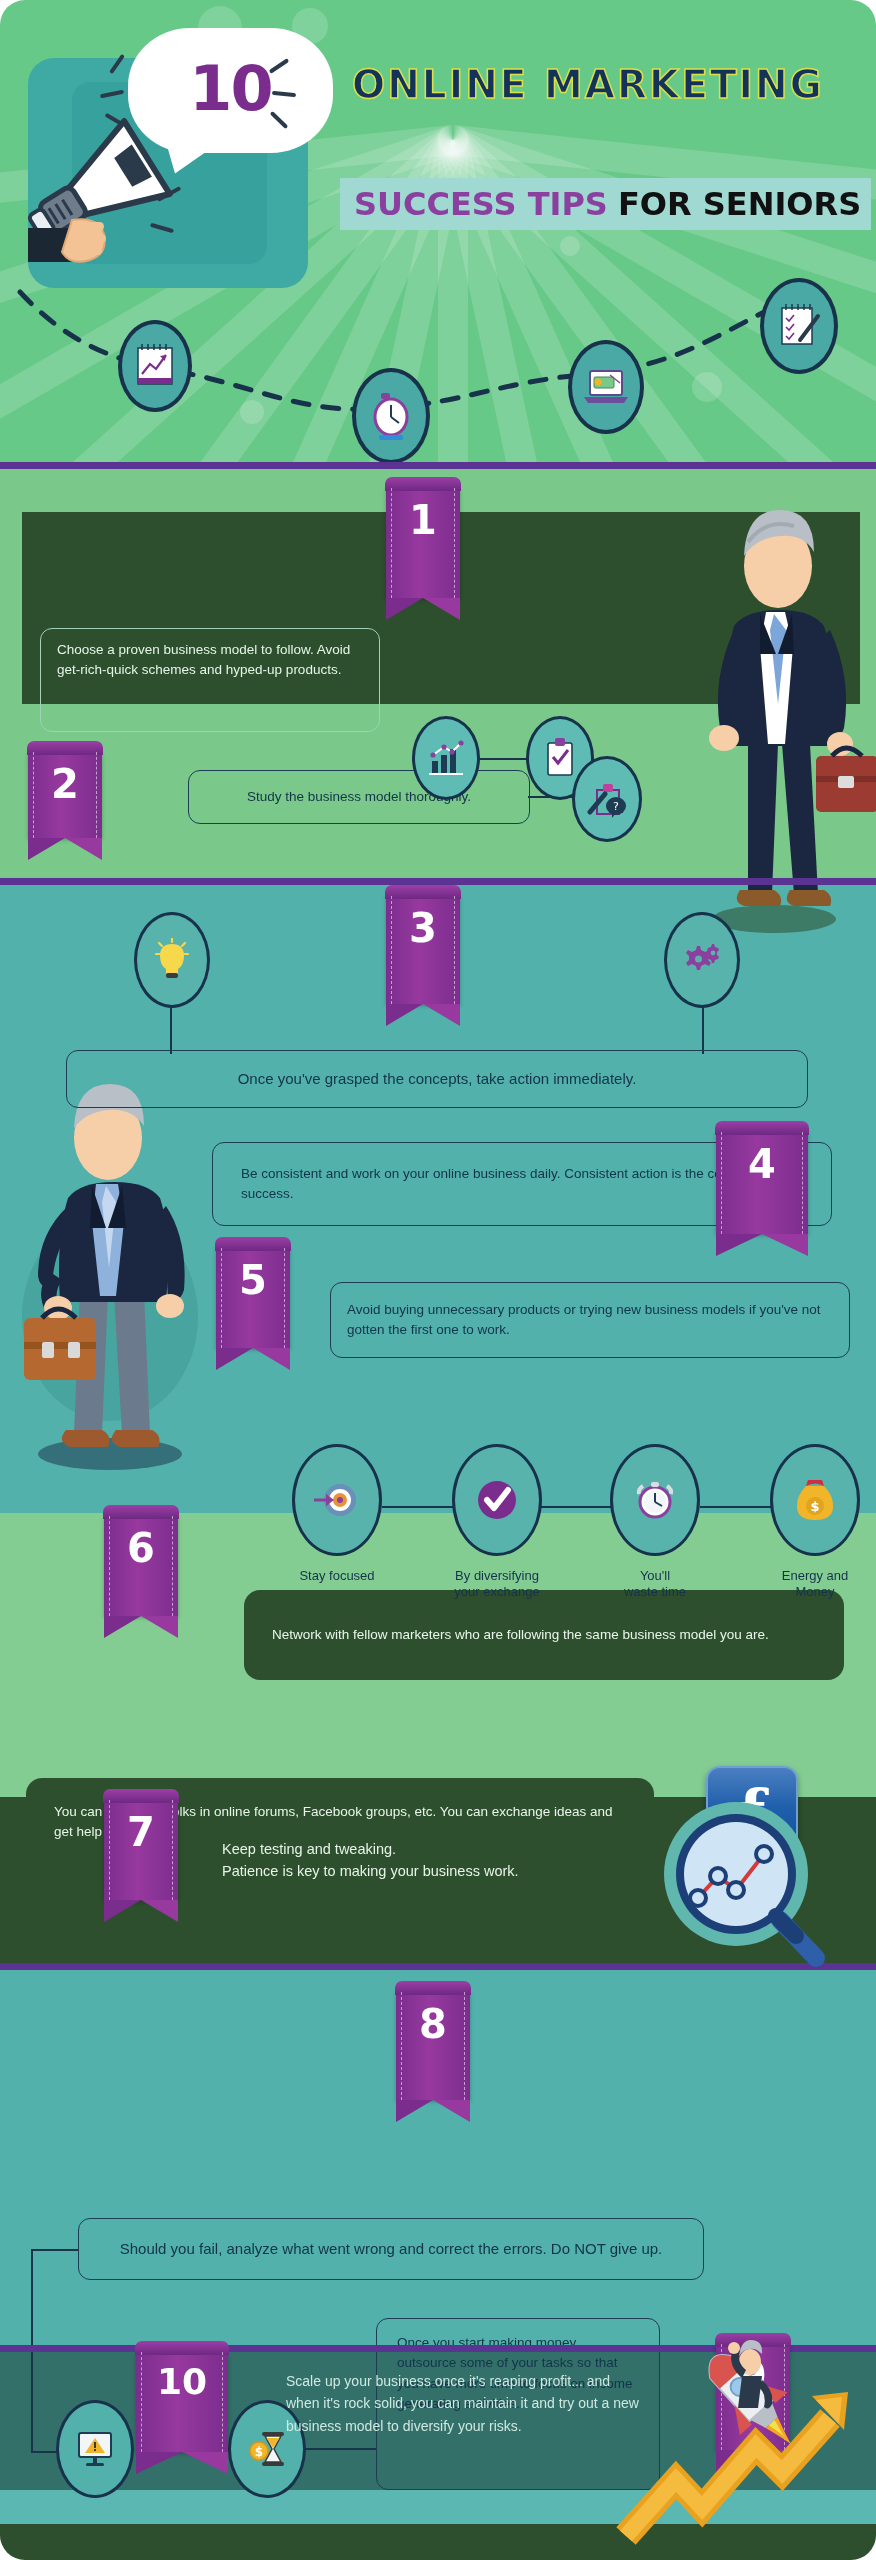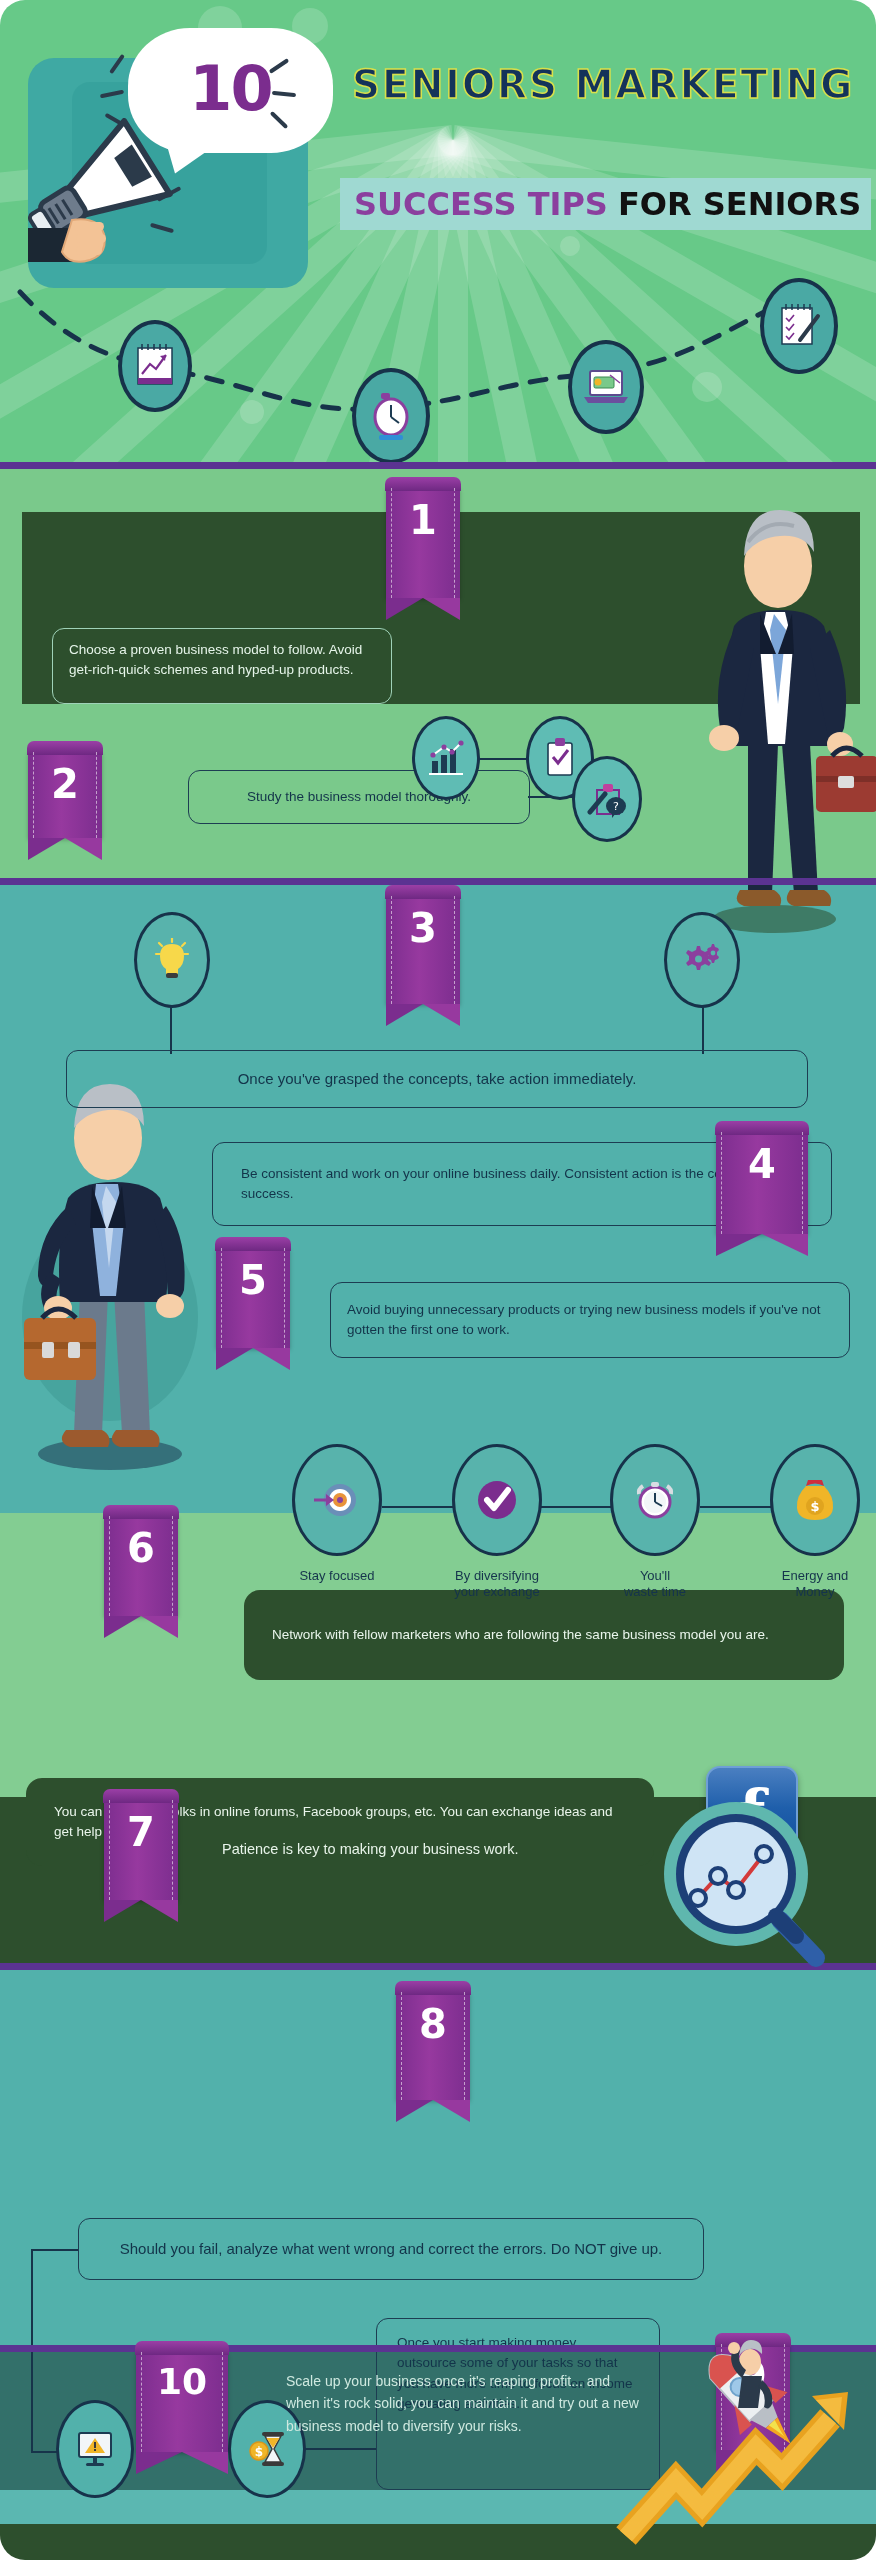--- a/index.html
+++ b/index.html
@@ -279,21 +279,21 @@
         <g transform="translate(-12,92)">
           <rect x="0" y="18" width="70" height="34" rx="8" fill="#1b2733"></rect>
           <path d="M56 10 q26 -4 32 14 q4 20 -14 26 q-20 6 -28 -8 Z" fill="#f3c396" stroke="#e0a878" stroke-width="2"></path>
           <rect x="58" y="12" width="30" height="9" rx="4.5" fill="#f3c396"></rect>
           <rect x="60" y="24" width="30" height="9" rx="4.5" fill="#f3c396"></rect>
           <rect x="60" y="36" width="26" height="9" rx="4.5" fill="#f3c396"></rect>
         </g>
       </svg>
     </div>
 
-    <div class="title1">SENIORS  MARKETING</div>
+    <div class="title1">ONLINE  MARKETING</div>
     <div class="title2wrap">
       <span class="title2a">SUCCESS TIPS</span>
       <span class="title2b">FOR SENIORS</span>
     </div>
 
     <svg class="dash-line" style="left:0;top:270px;width:876px;height:190px">
       <path d="M20 22 C 70 76, 120 92, 170 100 C 260 116, 300 146, 390 138 C 470 131, 500 112, 590 104 C 680 96, 720 62, 800 24" fill="none" stroke="#17324a" stroke-width="5" stroke-dasharray="16 14" stroke-linecap="round"></path>
     </svg>
 
     <div class="hicon" style="left:118px;top:320px;width:74px;height:92px">
@@ -357,21 +357,21 @@
   <div class="band band-green1"></div>
 
   <div style="position:absolute;left:22px;top:512px;width:838px;height:192px;background:#2d4f2d;z-index:3"></div>
 
   <div class="ribbon" style="left:386px;top:488px;height:110px">
     <span class="dash" style="left:5px"></span>
       <span class="dash" style="right:5px"></span>
     <span class="num">1</span>
   </div>
 
-  <div class="box-outline ondark" style="left:52px;top:628px;width:340px;height:76px">Choose a proven business model to follow. Avoid get-rich-quick schemes and hyped-up products.</div>
+  <div class="box-outline ondark" style="left:40px;top:628px;width:340px;height:104px">Choose a proven business model to follow. Avoid get-rich-quick schemes and hyped-up products.</div>
 
   <div class="connector" style="left:474px;top:758px;width:58px;height:2px"></div>
   <div class="icirc" style="left:412px;top:716px;width:68px;height:84px">
     <svg width="40" height="38" viewBox="0 0 40 38">
       <rect x="6" y="22" width="6" height="12" fill="#1d3b52"></rect>
       <rect x="15" y="16" width="6" height="18" fill="#1d3b52"></rect>
       <rect x="24" y="10" width="6" height="24" fill="#1d3b52"></rect>
       <path d="M7 16 L18 8 L26 13 L35 4" fill="none" stroke="#fff" stroke-width="2"></path>
       <circle cx="7" cy="16" r="2.6" fill="#8b3f9e"></circle>
         <circle cx="18" cy="8" r="2.6" fill="#8b3f9e"></circle>
@@ -586,20 +586,21 @@
   <div class="fb-icon" style="left:706px;top:1766px">f</div>
 
   <div class="band band-dark1" style="top:1797px;height:173px"></div>
 
   <div class="ribbon" style="left:104px;top:1800px;height:100px">
     <span class="dash" style="left:5px"></span>
       <span class="dash" style="right:5px"></span>
     <span class="num">7</span>
   </div>
   <div style="position:absolute;left:222px;top:1838px;width:460px;color:#e8f4ea;font-size:14.5px;line-height:1.55;z-index:7">
+    <div>Keep testing and tweaking.</div>
     <div>Patience is key to making your business work.</div>
   </div>
 
   <div class="art" style="left:648px;top:1786px;z-index:7">
     <svg width="190" height="190" viewBox="0 0 190 190">
       <circle cx="88" cy="88" r="72" fill="#5fb7ae"></circle>
       <circle cx="88" cy="88" r="60" fill="#1d3f77"></circle>
       <circle cx="88" cy="88" r="52" fill="#cfe4f5"></circle>
       <path d="M50 112 L70 90 L88 104 L116 68" fill="none" stroke="#d43a3a" stroke-width="4"></path>
       <circle cx="50" cy="112" r="8" fill="#cfe4f5" stroke="#1d3f77" stroke-width="4"></circle>

